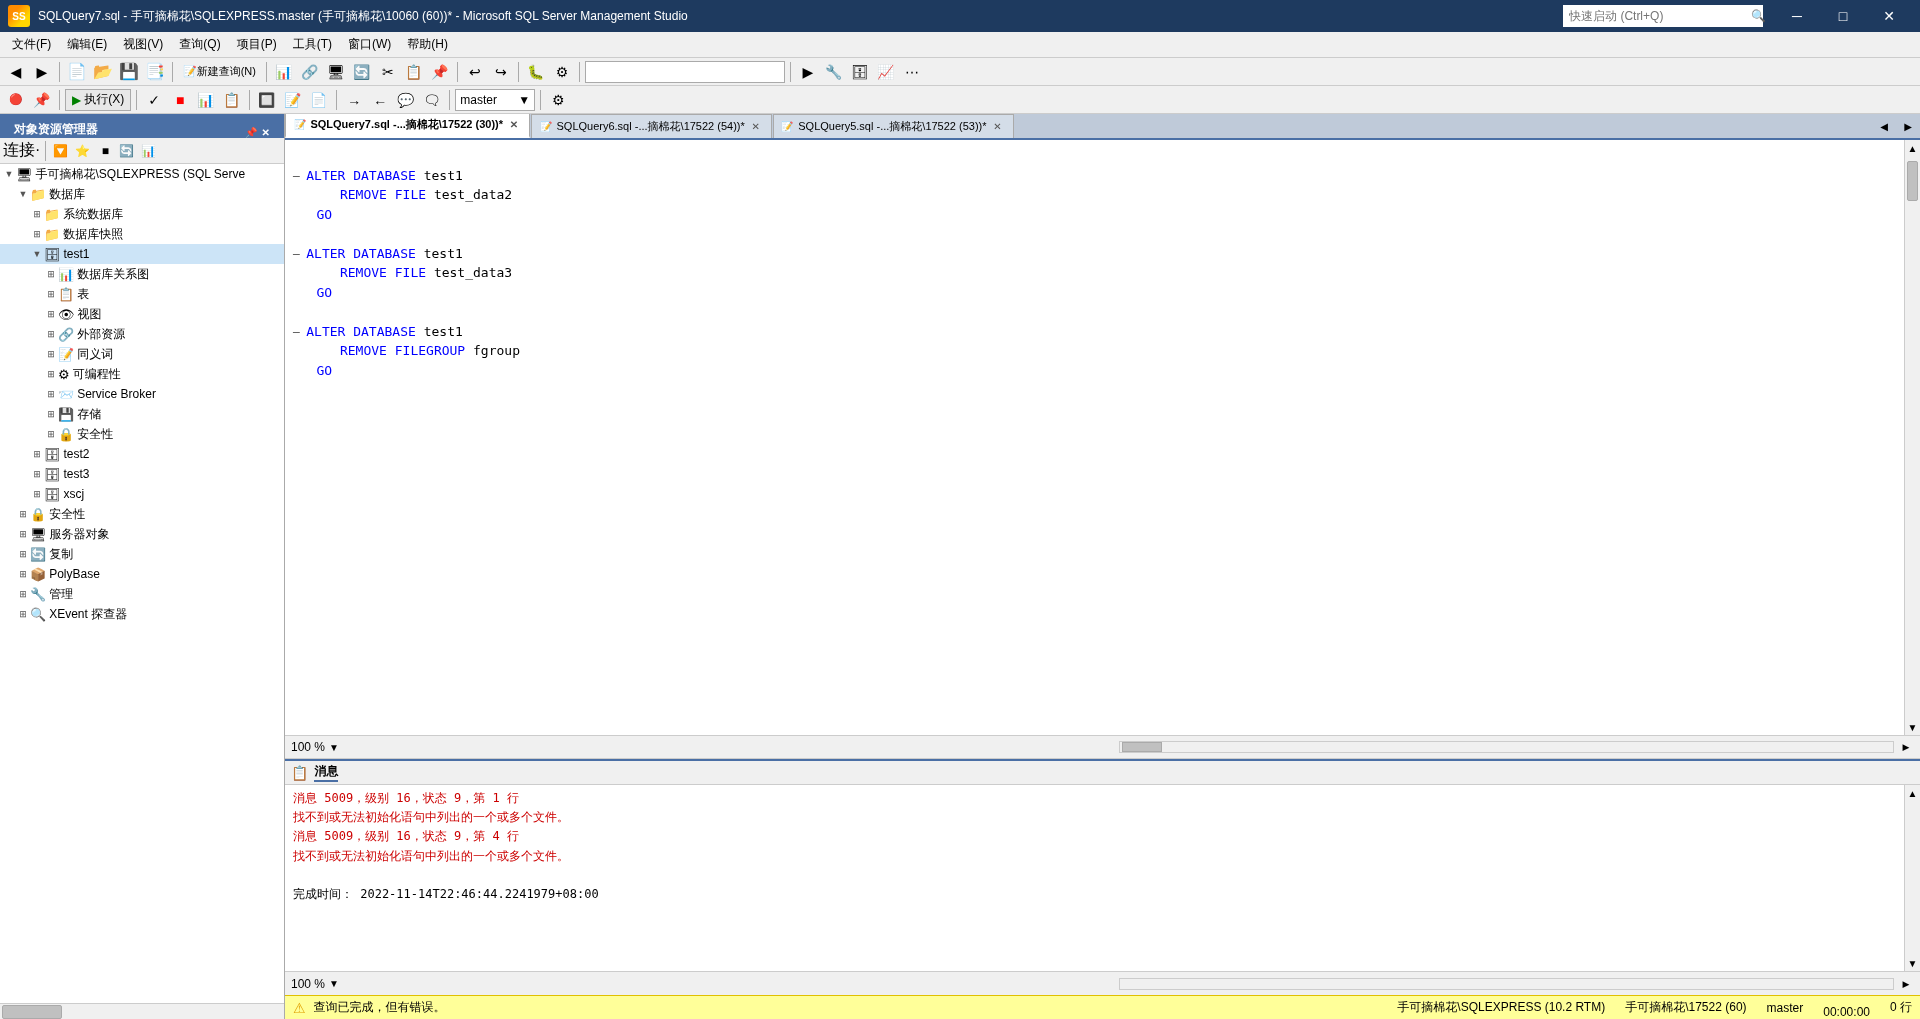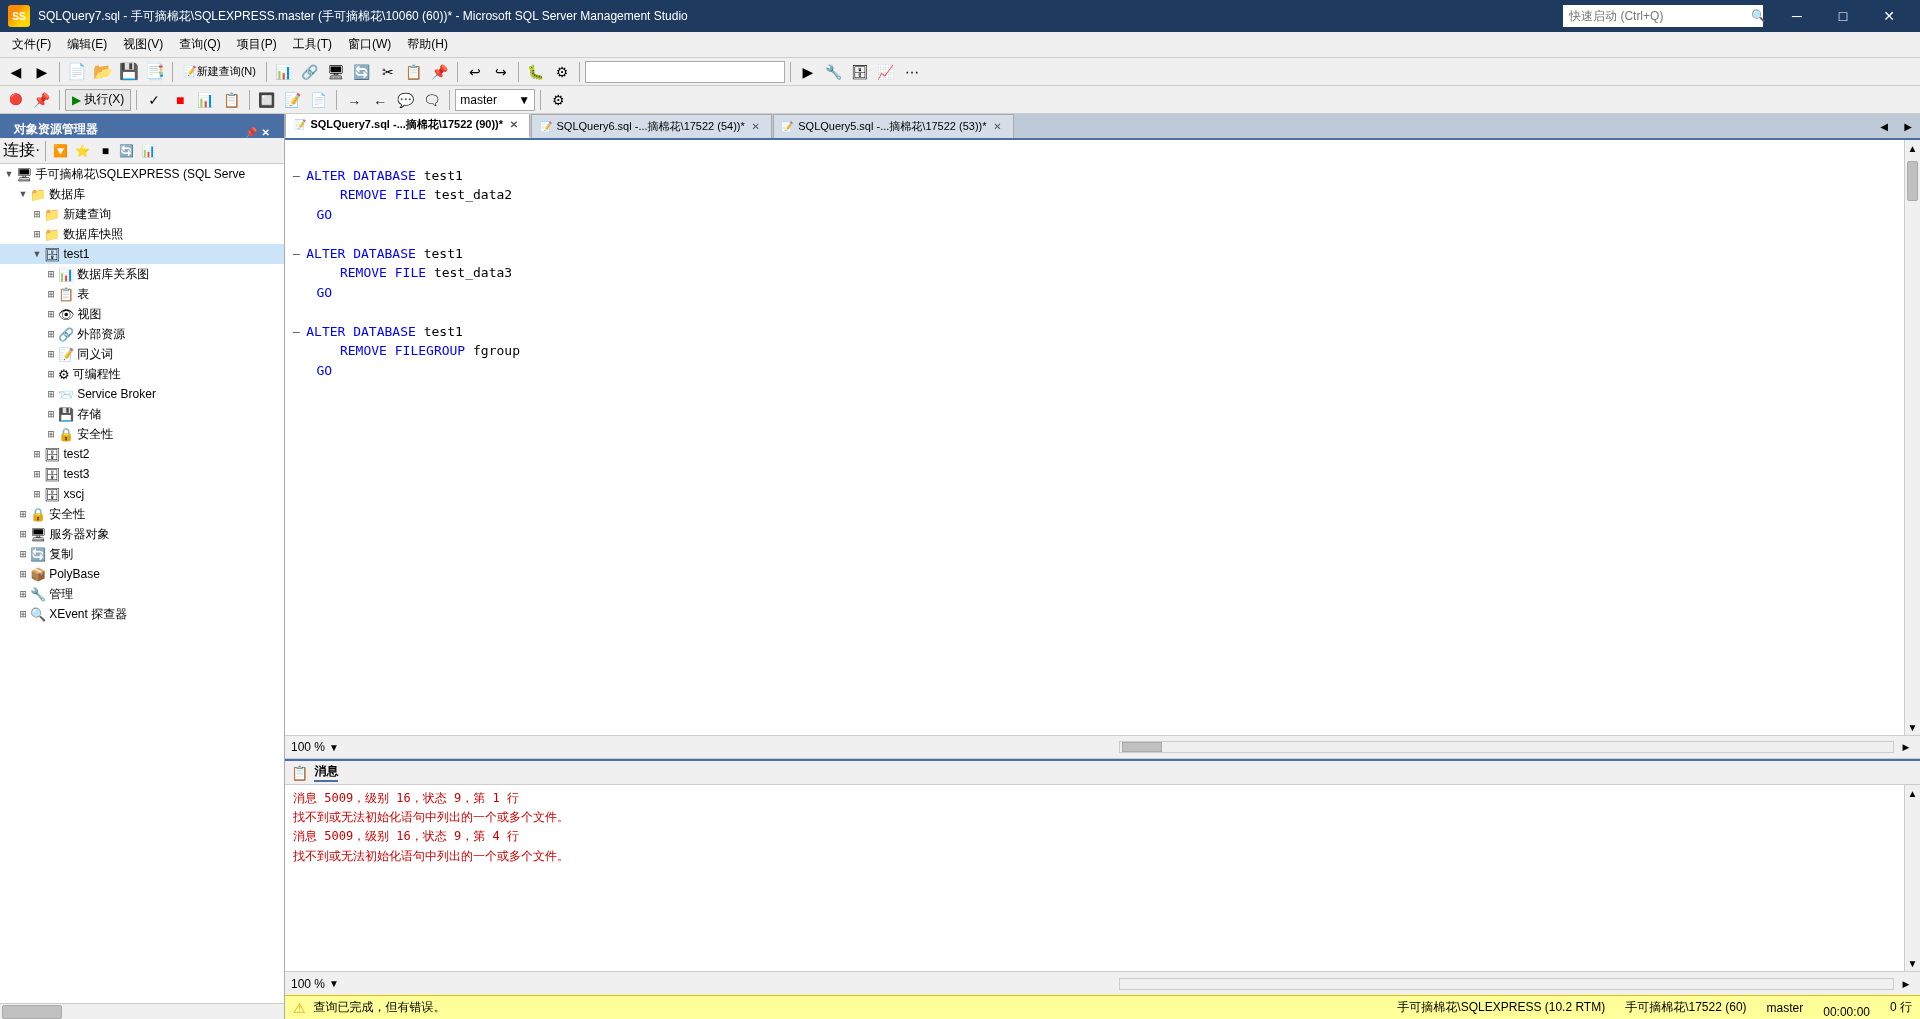--- a/index.html
+++ b/index.html
@@ -413,21 +413,21 @@
 
       <div class="tree-item indent-1">
         <span class="expand-icon">▼</span>
         <span style="font-size:13px;margin-right:3px;">📁</span>
         <span>数据库</span>
       </div>
 
       <div class="tree-item indent-2">
         <span class="expand-icon">⊞</span>
         <span style="font-size:13px;margin-right:3px;">📁</span>
-        <span>新建查询</span>
+        <span>系统数据库</span>
       </div>
 
       <div class="tree-item indent-2">
         <span class="expand-icon">⊞</span>
         <span style="font-size:13px;margin-right:3px;">📁</span>
         <span>数据库快照</span>
       </div>
 
       <div class="tree-item indent-2" style="background:#cce4f7;">
         <span class="expand-icon">▼</span>
@@ -547,21 +547,21 @@
     <div id="oe-bottom">
       <div style="height:14px;background:#c0c0c0;width:60px;margin:1px 2px;border:1px solid #aaa;border-radius:2px;"></div>
     </div>
   </div>
 
   <div id="right-panel">
 
     <div id="tab-bar">
       <div class="tab active">
         <span style="font-size:10px;">📝</span>
-        <span>SQLQuery7.sql -...摘棉花\17522 (90))*</span>
+        <span>SQLQuery7.sql -...摘棉花\17522 (30))*</span>
         <span class="tab-close">✕</span>
       </div>
       <div class="tab">
         <span style="font-size:10px;">📝</span>
         <span>SQLQuery6.sql -...摘棉花\17522 (54))*</span>
         <span class="tab-close">✕</span>
       </div>
       <div class="tab">
         <span style="font-size:10px;">📝</span>
         <span>SQLQuery5.sql -...摘棉花\17522 (53))*</span>
@@ -616,20 +616,21 @@
           <span style="font-size:14px;">📋</span>
           <span style="cursor:pointer;font-weight:bold;border-bottom:2px solid #4a6fa5;">消息</span>
         </div>
         <div style="display:flex;flex:1;overflow:hidden;">
           <div id="results-content">
             <div class="result-line">消息 5009，级别 16，状态 9，第 1 行</div>
             <div class="result-line">找不到或无法初始化语句中列出的一个或多个文件。</div>
             <div class="result-line">消息 5009，级别 16，状态 9，第 4 行</div>
             <div class="result-line">找不到或无法初始化语句中列出的一个或多个文件。</div>
             <div class="result-normal">&nbsp;</div>
+            <div class="result-normal">完成时间：  2022-11-14T22:46:44.2241979+08:00</div>
           </div>
 
           <div style="width:16px;background:#f0f0f0;border-left:1px solid #ccc;display:flex;flex-direction:column;">
             <div style="height:16px;display:flex;align-items:center;justify-content:center;cursor:pointer;font-size:10px;">▲</div>
             <div style="flex:1;"></div>
             <div style="height:16px;display:flex;align-items:center;justify-content:center;cursor:pointer;font-size:10px;">▼</div>
           </div>
         </div>
 
         <div id="zoom-bar2">

